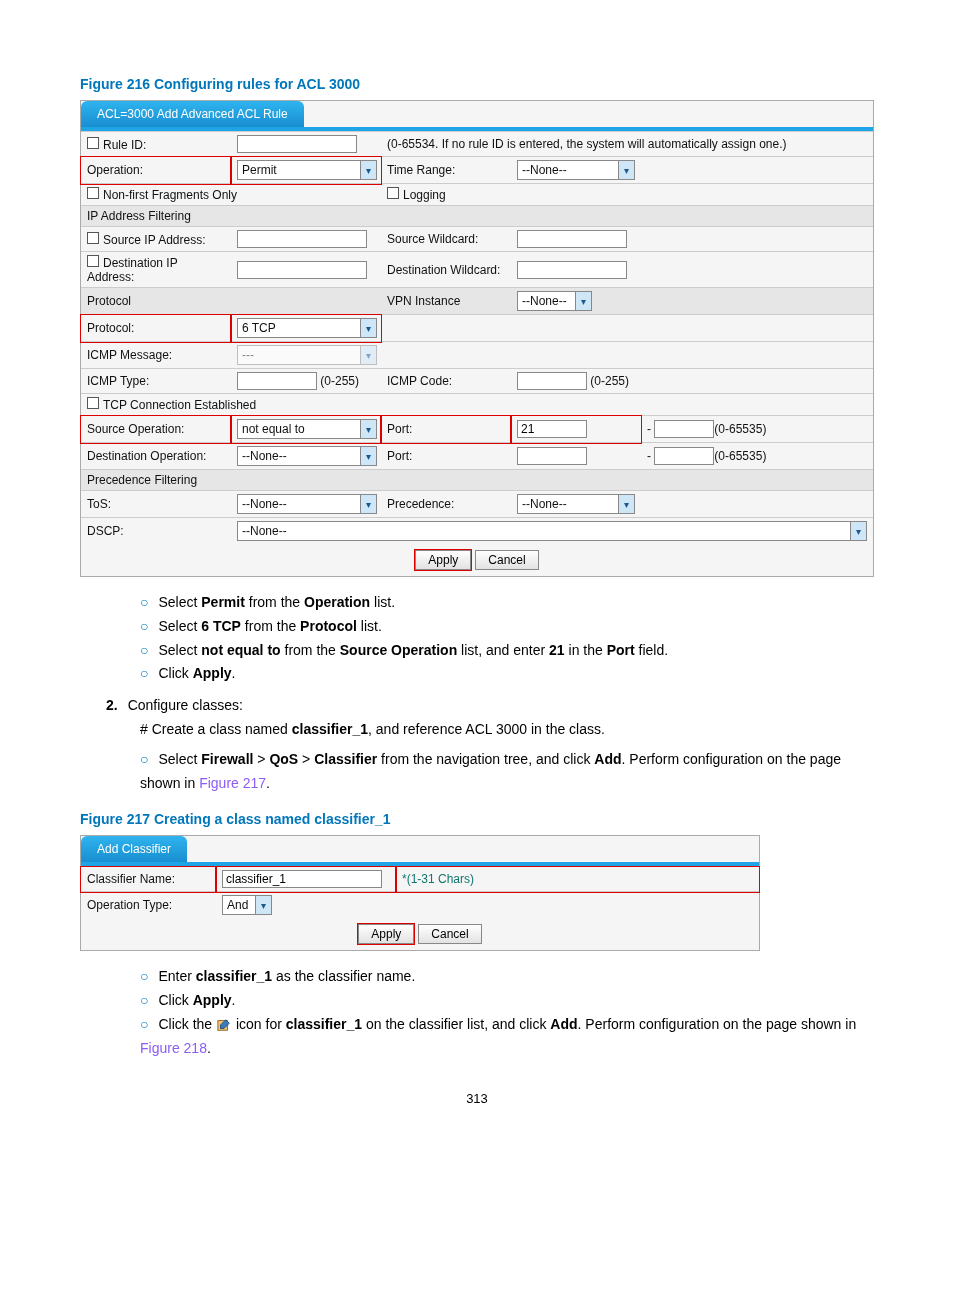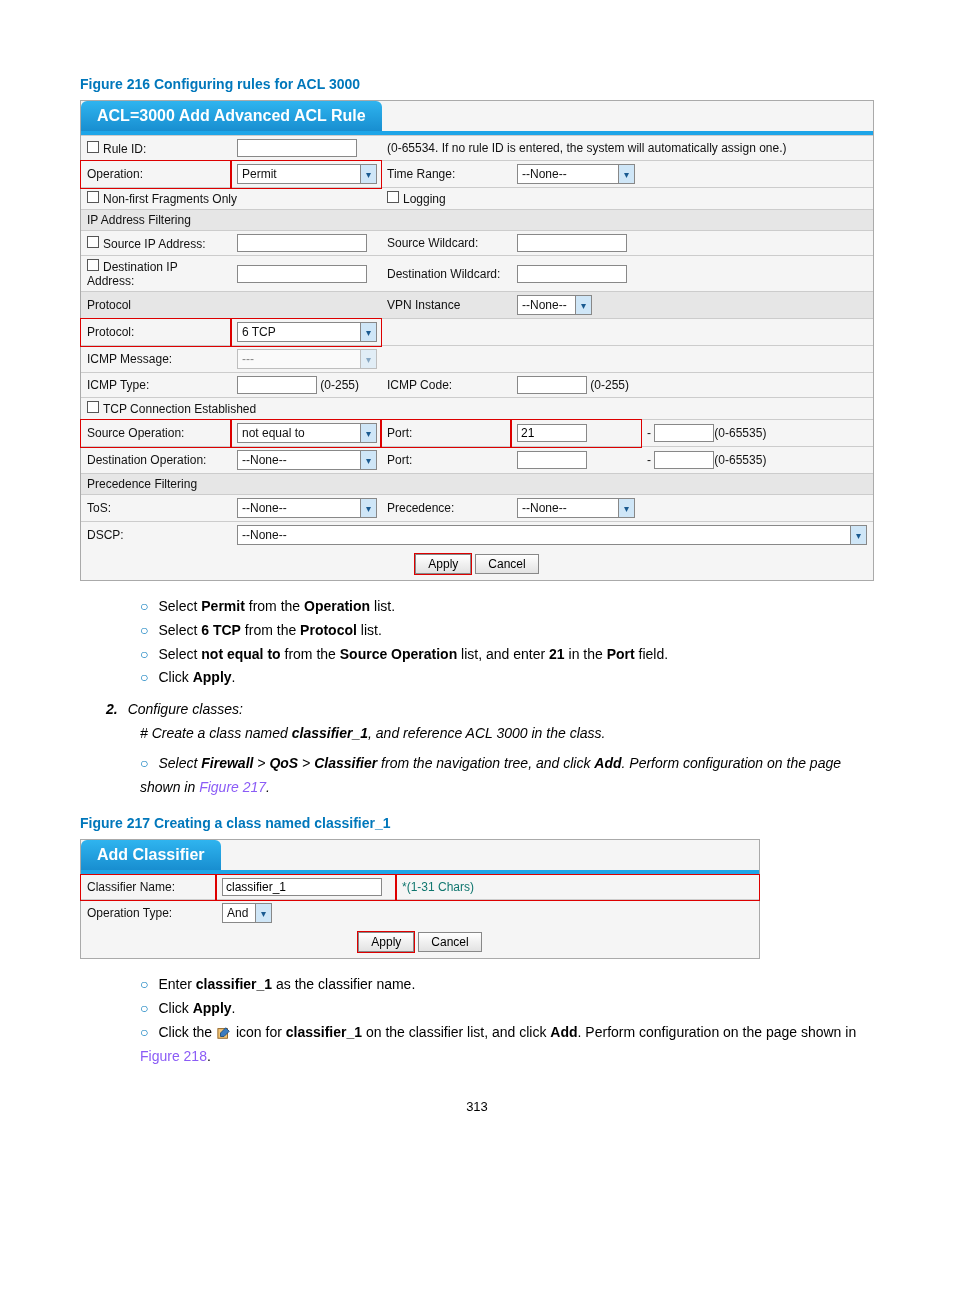--- a/index.html
+++ b/index.html
@@ -29,22 +29,21 @@
   .panel-tabbar {
     width: 100%;
     border-bottom: 4px solid #1ea5e8;
     display: flex;
   }
   .panel-tab {
     background: linear-gradient(#2fb4ef, #188ed0);
     color: #fff;
     padding: 6px 16px;
     border-radius: 6px 6px 0 0;
-    font-size: 16px;
-    font-weight: bold;
+    font-size: 12px;
   }
   .section-row td {
     background: #e6e6e6;
     font-size: 12px;
     padding: 3px 8px;
   }
   table.form { width: 100%; border-collapse: collapse; table-layout: fixed; }
   table.form td { border-top: 1px solid #ccc; padding: 3px 6px; vertical-align: middle; }
   input[type="text"].f {
     border: 1px solid #888;
@@ -292,21 +291,21 @@
     </div>
   </div>
 
   <div class="instructions">
     <div><span class="o">○</span><span>Select </span><b>Permit</b><span> from the </span><b>Operation</b><span> list.</span></div>
     <div><span class="o">○</span><span>Select </span><b>6 TCP</b><span> from the </span><b>Protocol</b><span> list.</span></div>
     <div><span class="o">○</span><span>Select </span><b>not equal to</b><span> from the </span><b>Source Operation</b><span> list, and enter </span><b>21</b><span> in the </span><b>Port</b><span> field.</span></div>
     <div><span class="o">○</span><span>Click </span><b>Apply</b><span>.</span></div>
   </div>
 
-  <div style="margin:8px 0 0 26px; font-size:14px; line-height:1.7;font-style:italic;">
+  <div style="margin:8px 0 0 26px; font-size:14px; line-height:1.7;">
     <span class="step-num">2.</span><span>Configure classes:</span>
     <div class="indent">
       <span># Create a class named </span><b>classifier_1</b><span>, and reference ACL 3000 in the class.</span>
     </div>
     <div class="indent" style="margin-top:6px;">
       <span class="o" style="color:#0077bb; margin-right:10px">○</span><span>Select </span><b>Firewall</b><span> &gt; </span><b>QoS</b><span> &gt; </span><b>Classifier</b><span> from the navigation tree, and click </span><b>Add</b><span>. Perform configuration on the page shown in </span><a class="figlink">Figure 217</a><span>.</span>
     </div>
   </div>
 
   <div class="fig-title">Figure 217 Creating a class named classifier_1</div>

